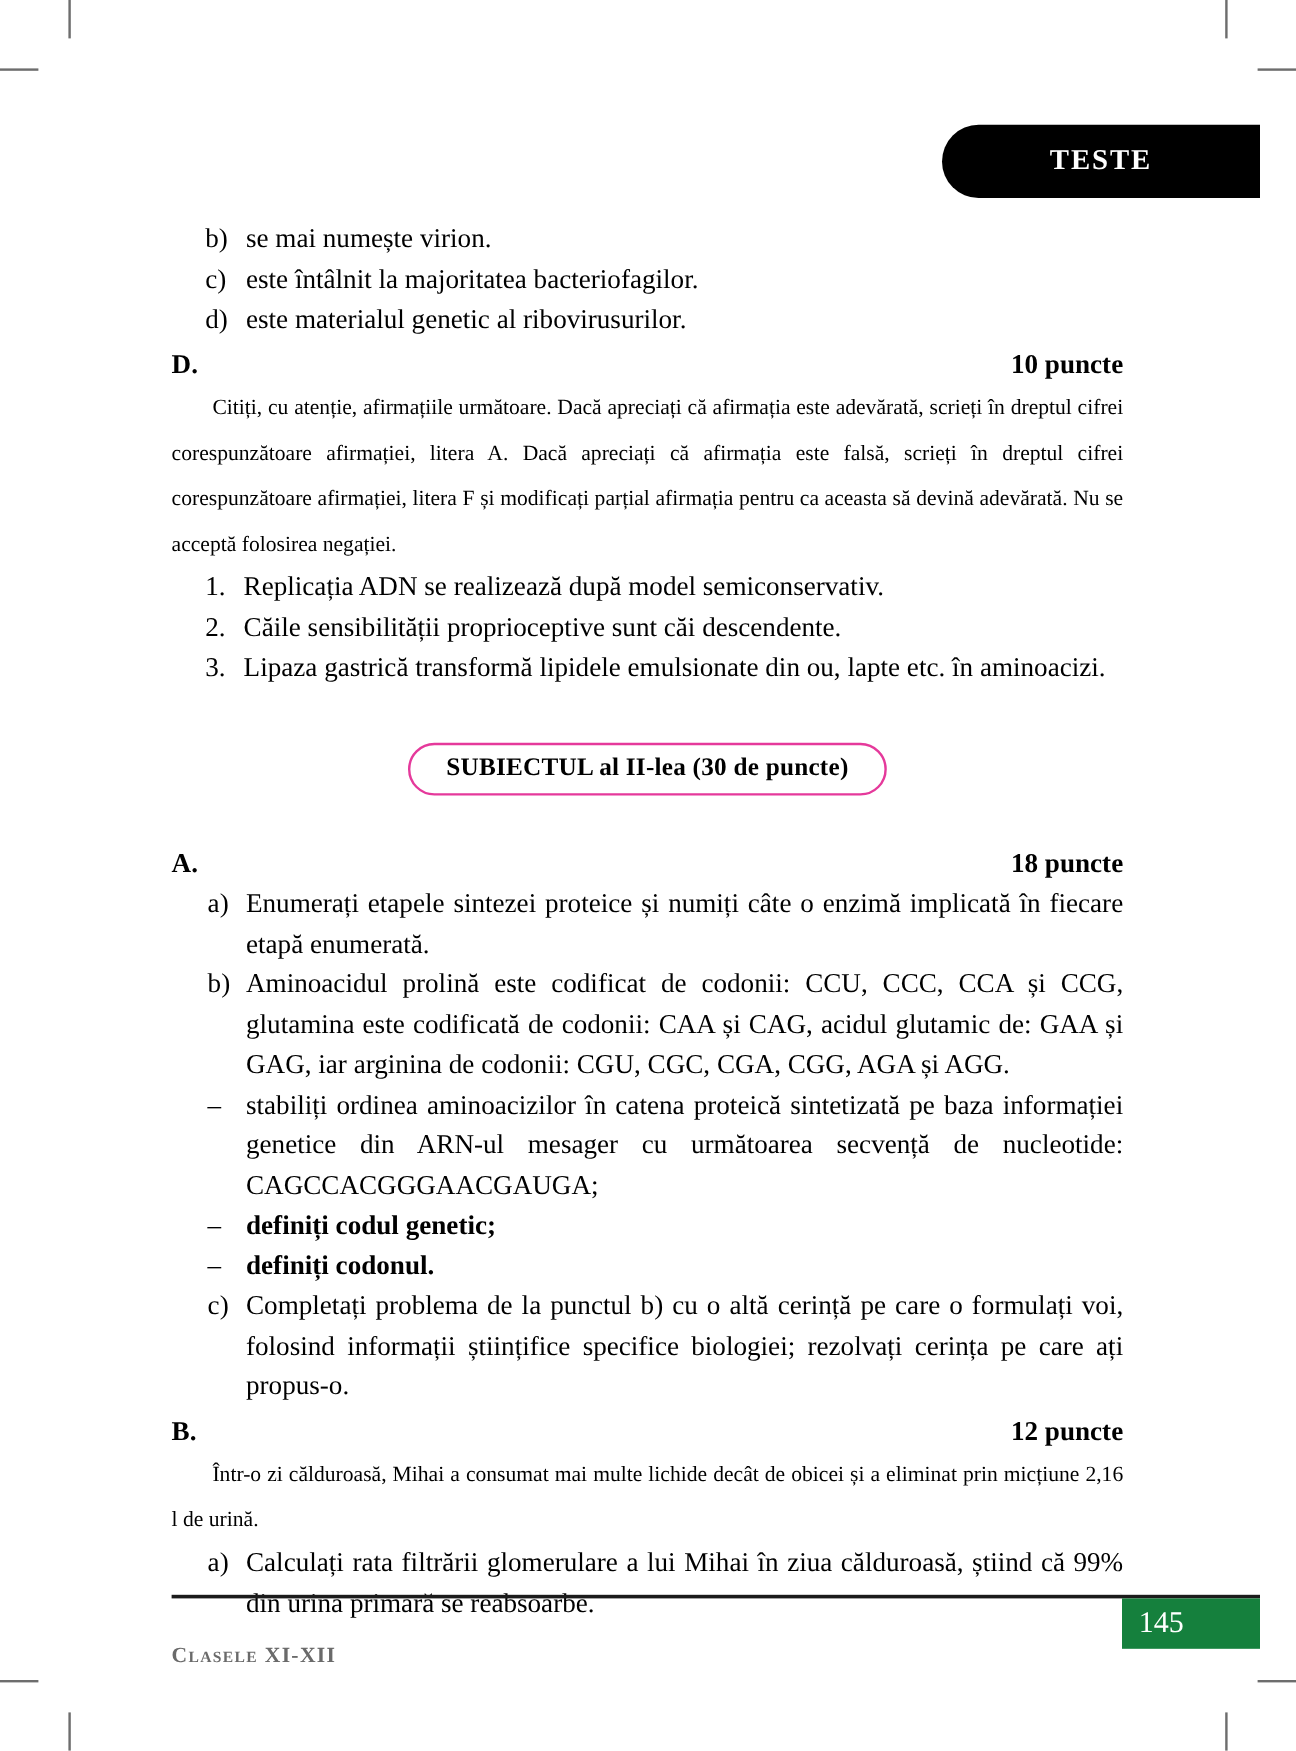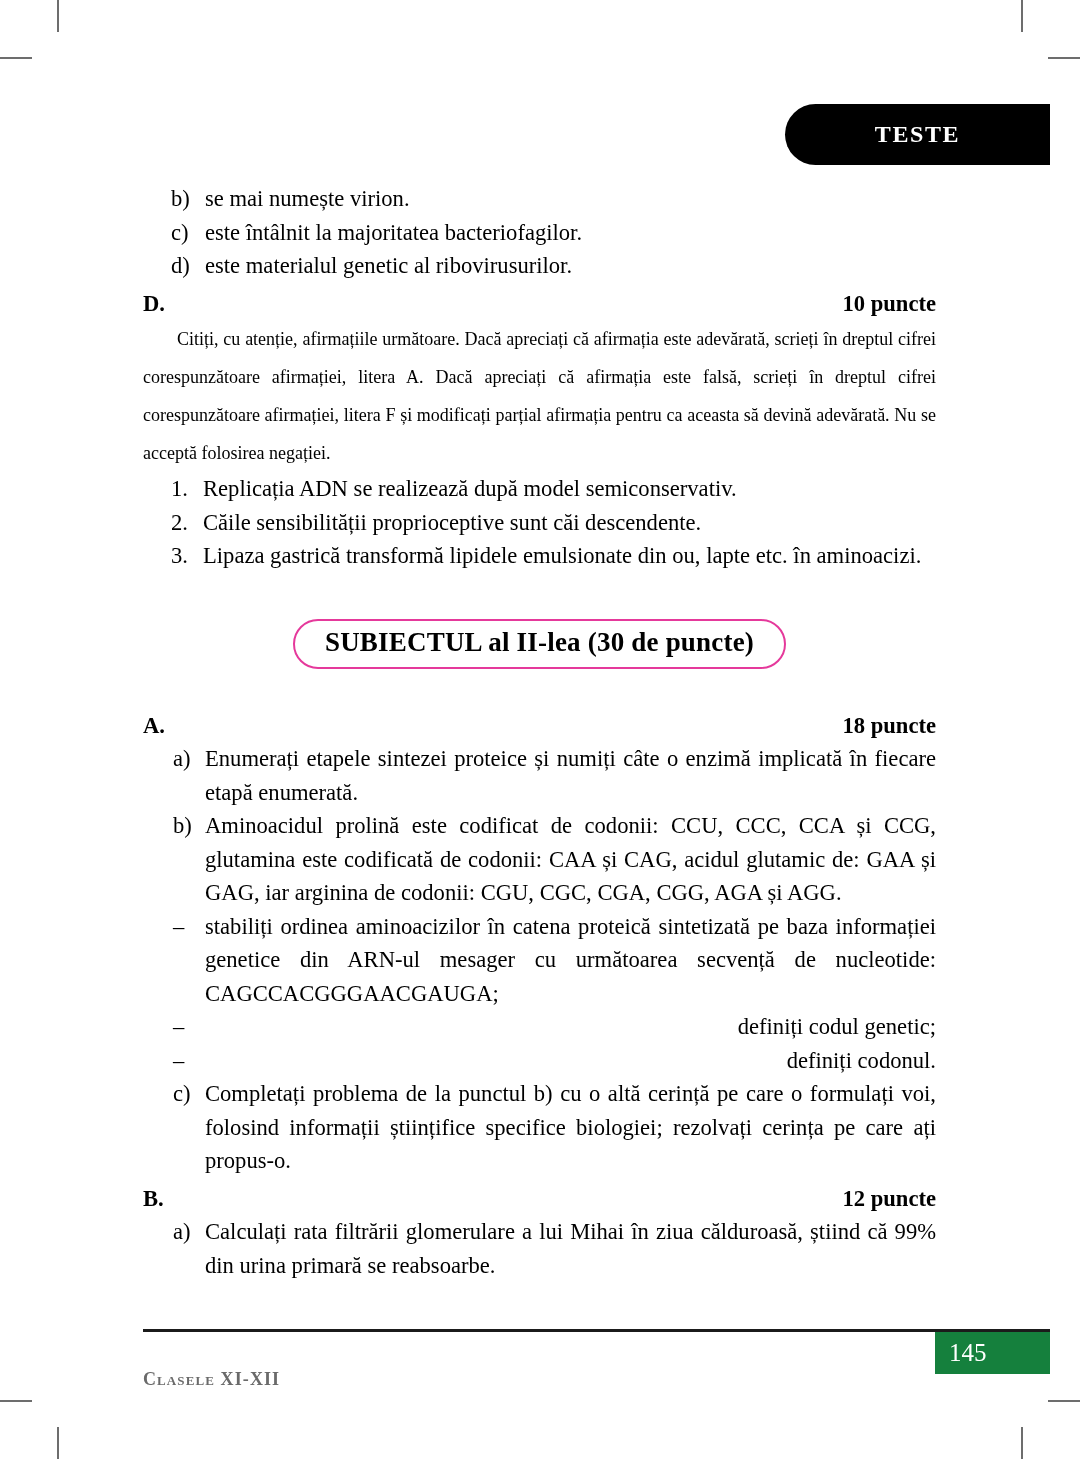--- a/index.html
+++ b/index.html
@@ -125,21 +125,21 @@
     margin-top: 46px;
     margin-bottom: 40px;
   }
   .subject-box {
     border: 2px solid #e5399b;
     border-radius: 26px;
     padding: 6px 30px 9px 30px;
     background: #ffffff;
   }
   .subject-box-label {
-    font-size: 27px;
+    font-size: 21px;
     font-weight: bold;
     letter-spacing: 0.2px;
     white-space: nowrap;
   }
 
   
   .qlist { margin: 0; padding: 0; list-style: none; }
   .qlist > li {
     display: flex;
     font-size: 22.6px;
@@ -148,21 +148,21 @@
   .qlist > li .mark {
     flex: 0 0 32px;
     width: 32px;
     margin-left: 30px;
   }
   .qlist > li .body {
     flex: 1 1 auto;
     text-align: justify;
     text-justify: inter-word;
   }
-  .qlist > li.last-line .body { text-align: right; }
+  .qlist > li.last-line .body { text-align: left; font-weight: bold; }
 
   
   .footer {
     position: absolute;
     left: 143px;
     top: 1329px;
     width: 907px;
   }
   .footer-rule {
     height: 2.5px;
@@ -294,20 +294,21 @@
       <span class="mark">c)</span>
       <span class="body">Completați problema de la punctul b) cu o altă cerință pe care o formulați voi, folosind informații științifice specifice biologiei; rezolvați cerința pe care ați propus-o.</span>
     </li>
   </ul>
 
   <div class="section-row">
     <span class="sec-letter">B.</span>
     <span class="sec-points">12 puncte</span>
   </div>
 
+  <p class="para">Într-o zi călduroasă, Mihai a consumat mai multe lichide decât de obicei și a eliminat prin micțiune 2,16 l de urină.</p>
 
   <ul class="qlist">
     <li>
       <span class="mark">a)</span>
       <span class="body">Calculați rata filtrării glomerulare a lui Mihai în ziua călduroasă, știind că 99% din urina primară se reabsoarbe.</span>
     </li>
   </ul>
 
 </div>
 

